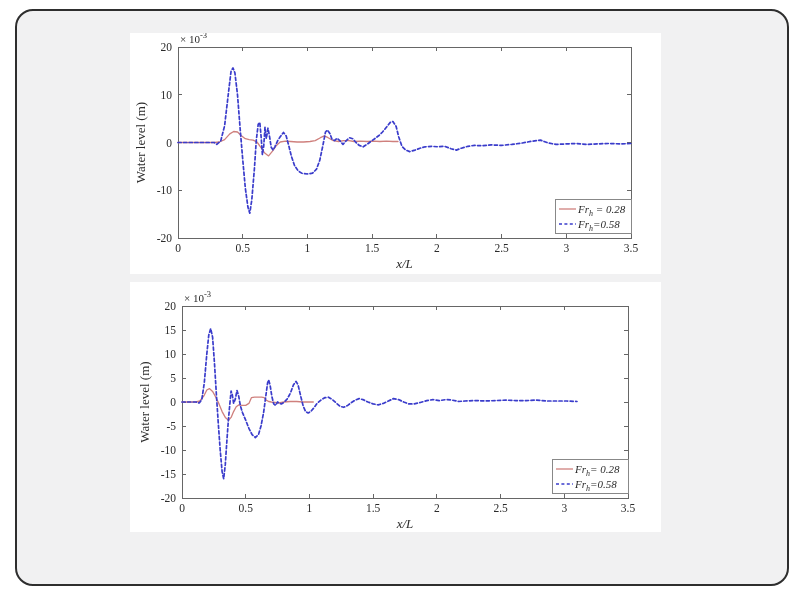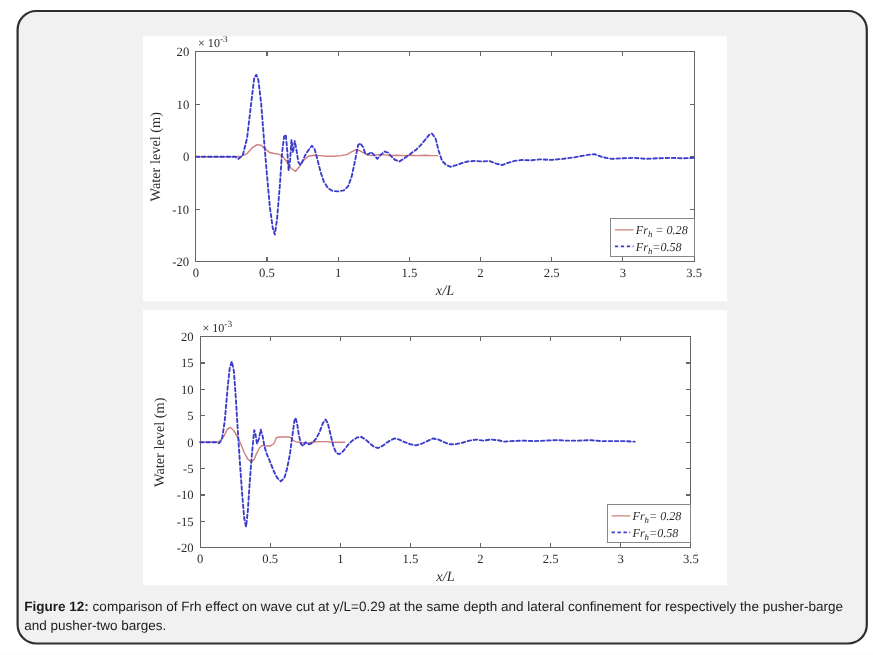--- a/index.html
+++ b/index.html
@@ -141,16 +141,13 @@
         <polyline points="52.0,120.0 59.6,120.0 66.0,120.0 69.8,119.0 73.7,114.2 76.8,108.0 79.4,106.6 82.6,109.4 85.8,115.2 89.0,121.9 92.1,129.6 95.3,135.4 98.5,138.2 101.1,135.4 103.6,129.6 106.2,124.8 108.7,122.9 111.9,123.4 115.7,123.4 118.9,121.4 121.4,115.7 124.6,115.2 128.5,115.2 131.6,115.2 134.2,115.7 136.1,118.1 138.7,119.5 141.2,120.0 145.0,120.5 148.8,121.0 153.9,120.0 160.3,119.5 166.7,119.5 173.1,120.0 179.4,120.0 183.3,120.0" fill="none" stroke="#cf807d" stroke-width="1.3" stroke-linejoin="round" stroke-linecap="round"></polyline>
         <polyline points="52.0,120.0 59.6,120.0 66.0,120.0 69.2,121.0 71.8,117.6 74.3,100.8 76.8,72.0 78.8,52.8 80.7,46.6 82.6,55.2 84.5,81.6 86.4,112.8 88.3,141.6 90.2,168.0 92.1,189.6 93.7,196.8 95.3,182.4 96.9,158.4 98.3,139.2 99.8,122.4 101.1,109.0 102.3,112.8 103.6,121.4 105.3,117.1 107.0,108.5 108.7,114.2 110.4,123.8 112.5,130.6 115.7,138.2 118.9,146.4 122.1,152.6 125.3,155.5 128.5,152.6 131.0,144.0 133.6,130.6 135.8,114.2 137.6,100.8 138.7,97.9 140.2,103.7 141.8,114.2 143.7,121.9 145.7,123.4 147.6,120.0 149.5,121.4 151.4,121.9 153.9,120.5 157.1,117.1 160.3,111.4 163.5,102.7 166.0,99.4 168.0,102.7 170.5,113.3 173.1,123.8 175.6,129.6 178.2,131.0 180.7,129.6 183.9,125.8 187.1,121.4 190.9,118.1 194.7,115.7 198.5,115.2 202.4,117.6 206.2,121.0 210.0,124.3 213.8,125.3 217.7,123.4 221.5,120.5 225.3,118.1 229.1,116.6 232.9,117.6 238.0,120.0 243.1,121.9 248.2,122.9 253.3,121.4 258.4,119.0 263.5,116.6 268.6,117.6 273.7,120.0 278.8,121.9 283.9,121.9 290.3,120.5 296.7,118.6 303.0,117.6 309.4,118.6 315.8,117.6 322.1,118.1 328.5,119.5 334.9,119.0 345.1,118.6 355.3,119.0 365.5,118.6 375.7,118.1 385.9,118.6 396.1,118.6 406.3,118.1 416.4,119.0 426.6,119.0 436.8,119.0 447.0,119.5" fill="none" stroke="#3a3ccb" stroke-width="1.7" stroke-linejoin="round" stroke-linecap="round" stroke-dasharray="3.2 2.4"></polyline>
         <rect x="422" y="177" width="76" height="34" fill="#ffffff" stroke="#888888" stroke-width="1" shape-rendering="crispEdges"></rect>
         <line x1="426" y1="187" x2="443" y2="187" stroke="#cf807d" stroke-width="1.3"></line>
         <text x="445" y="191" class="legend-label"><tspan>Fr</tspan><tspan dy="2.5" font-size="8">h</tspan><tspan dy="-2.5">= 0.28</tspan></text>
         <line x1="426" y1="202" x2="443" y2="202" stroke="#3a3ccb" stroke-width="1.7" stroke-dasharray="3 2.4"></line>
         <text x="445" y="206" class="legend-label"><tspan>Fr</tspan><tspan dy="2.5" font-size="8">h</tspan><tspan dy="-2.5">=0.58</tspan></text>
       </svg>
   </div>
 
-  <div class="caption">
-    <span class="cap-label">Figure 12:</span><span> comparison of Frh effect on wave cut at y/L=0.29 at the same depth and lateral confinement for respectively the pusher-barge and pusher-two barges.</span>
-  </div>
 </div>
 
 </body></html>

